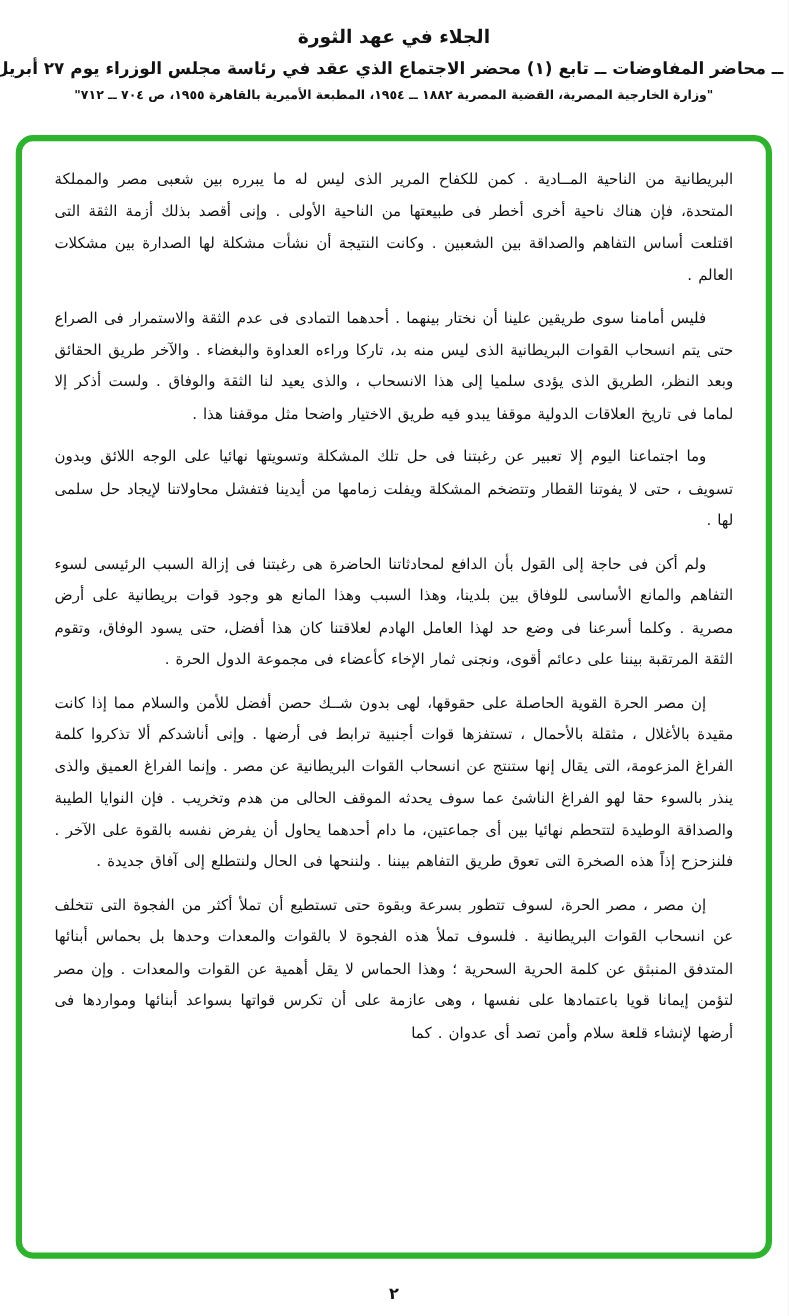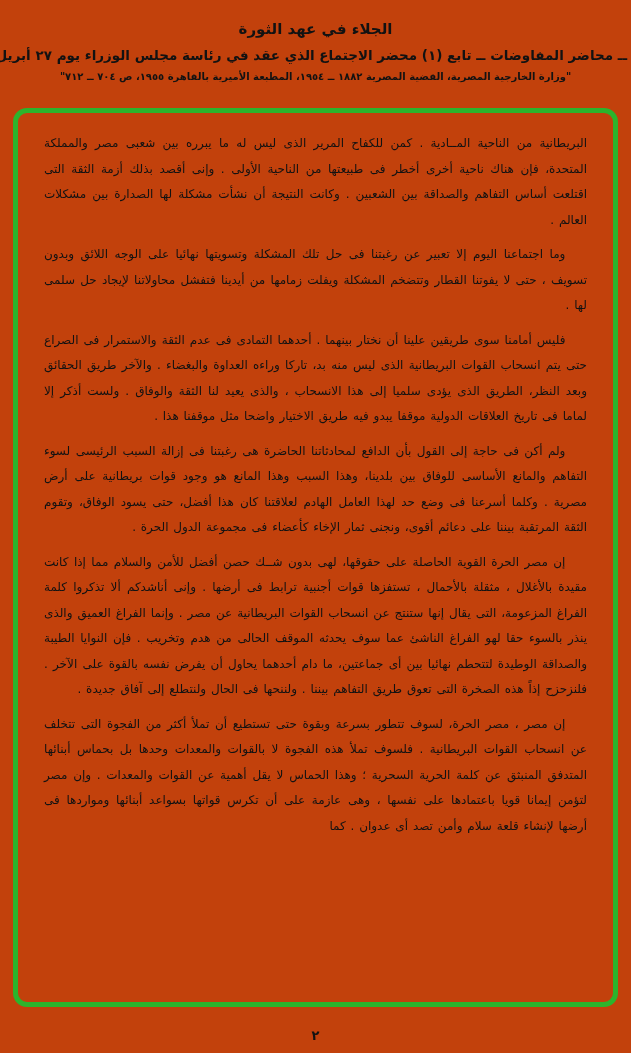--- a/index.html
+++ b/index.html
@@ -1,21 +1,21 @@
 <!DOCTYPE html>
 <html dir="rtl" lang="ar"><head>
 <meta charset="utf-8">
 <style>
   * { margin:0; padding:0; box-sizing:border-box; }
   html,body { background:#e8e8e8; }
   .page {
     position:relative;
     width:631px; height:1053px;
     margin:0 auto;
-    background:#c2410c;
+    background:#ffffff;
     overflow:hidden;
     font-family:"DejaVu Sans", sans-serif;
     color:#121212;
     direction:rtl;
   }
   header { padding-top:20px; }
   .doc-title {
     text-align:center;
     font-size:15px;
     font-weight:bold;
@@ -68,22 +68,22 @@
 
   <header>
     <h1 class="doc-title">الجلاء في عهد الثورة</h1>
     <div class="doc-subtitle">ــ محاضر المفاوضات ــ تابع (١) محضر الاجتماع الذي عقد في رئاسة مجلس الوزراء يوم ٢٧ أبريل ١٩٥٣</div>
     <div class="doc-citation">"وزارة الخارجية المصرية، القضية المصرية ١٨٨٢ ــ ١٩٥٤، المطبعة الأميرية بالقاهرة ١٩٥٥، ص ٧٠٤ ــ ٧١٢"</div>
   </header>
 
   <div class="highlight-box" style="border-color: rgb(44, 180, 44);">
     <div class="body-text">
       <p class="continuation">البريطانية من الناحية المــادية . كمن للكفاح المرير الذى ليس له ما يبرره بين شعبى مصر والمملكة المتحدة، فإن هناك ناحية أخرى أخطر فى طبيعتها من الناحية الأولى . وإنى أقصد بذلك أزمة الثقة التى اقتلعت أساس التفاهم والصداقة بين الشعبين . وكانت النتيجة أن نشأت مشكلة لها الصدارة بين مشكلات العالم .</p>
+      <p>فليس أمامنا سوى طريقين علينا أن نختار بينهما . أحدهما التمادى فى عدم الثقة والاستمرار فى الصراع حتى يتم انسحاب القوات البريطانية الذى ليس منه بد، تاركا وراءه العداوة والبغضاء . والآخر طريق الحقائق وبعد النظر، الطريق الذى يؤدى سلميا إلى هذا الانسحاب ، والذى يعيد لنا الثقة والوفاق . ولست أذكر إلا لماما فى تاريخ العلاقات الدولية موقفا يبدو فيه طريق الاختيار واضحا مثل موقفنا هذا .</p>
       <p>وما اجتماعنا اليوم إلا تعبير عن رغبتنا فى حل تلك المشكلة وتسويتها نهائيا على الوجه اللائق وبدون تسويف ، حتى لا يفوتنا القطار وتتضخم المشكلة ويفلت زمامها من أيدينا فتفشل محاولاتنا لإيجاد حل سلمى لها .</p>
-      <p>فليس أمامنا سوى طريقين علينا أن نختار بينهما . أحدهما التمادى فى عدم الثقة والاستمرار فى الصراع حتى يتم انسحاب القوات البريطانية الذى ليس منه بد، تاركا وراءه العداوة والبغضاء . والآخر طريق الحقائق وبعد النظر، الطريق الذى يؤدى سلميا إلى هذا الانسحاب ، والذى يعيد لنا الثقة والوفاق . ولست أذكر إلا لماما فى تاريخ العلاقات الدولية موقفا يبدو فيه طريق الاختيار واضحا مثل موقفنا هذا .</p>
       <p>ولم أكن فى حاجة إلى القول بأن الدافع لمحادثاتنا الحاضرة هى رغبتنا فى إزالة السبب الرئيسى لسوء التفاهم والمانع الأساسى للوفاق بين بلدينا، وهذا السبب وهذا المانع هو وجود قوات بريطانية على أرض مصرية . وكلما أسرعنا فى وضع حد لهذا العامل الهادم لعلاقتنا كان هذا أفضل، حتى يسود الوفاق، وتقوم الثقة المرتقبة بيننا على دعائم أقوى، ونجنى ثمار الإخاء كأعضاء فى مجموعة الدول الحرة .</p>
       <p>إن مصر الحرة القوية الحاصلة على حقوقها، لهى بدون شــك حصن أفضل للأمن والسلام مما إذا كانت مقيدة بالأغلال ، مثقلة بالأحمال ، تستفزها قوات أجنبية ترابط فى أرضها . وإنى أناشدكم ألا تذكروا كلمة الفراغ المزعومة، التى يقال إنها ستنتج عن انسحاب القوات البريطانية عن مصر . وإنما الفراغ العميق والذى ينذر بالسوء حقا لهو الفراغ الناشئ عما سوف يحدثه الموقف الحالى من هدم وتخريب . فإن النوايا الطيبة والصداقة الوطيدة لتتحطم نهائيا بين أى جماعتين، ما دام أحدهما يحاول أن يفرض نفسه بالقوة على الآخر . فلنزحزح إذاً هذه الصخرة التى تعوق طريق التفاهم بيننا . ولننحها فى الحال ولنتطلع إلى آفاق جديدة .</p>
       <p>إن مصر ، مصر الحرة، لسوف تتطور بسرعة وبقوة حتى تستطيع أن تملأ أكثر من الفجوة التى تتخلف عن انسحاب القوات البريطانية . فلسوف تملأ هذه الفجوة لا بالقوات والمعدات وحدها بل بحماس أبنائها المتدفق المنبثق عن كلمة الحرية السحرية ؛ وهذا الحماس لا يقل أهمية عن القوات والمعدات . وإن مصر لتؤمن إيمانا قويا باعتمادها على نفسها ، وهى عازمة على أن تكرس قواتها بسواعد أبنائها ومواردها فى أرضها لإنشاء قلعة سلام وأمن تصد أى عدوان . كما</p>
     </div>
   </div>
 
   <footer class="page-footer">
     <span>٢</span>
   </footer>
 

